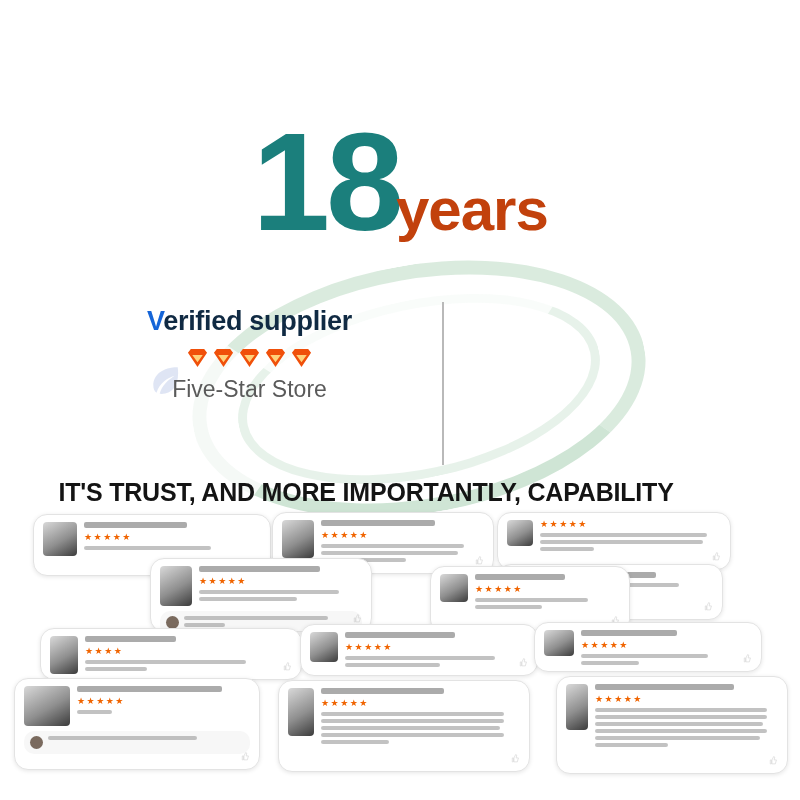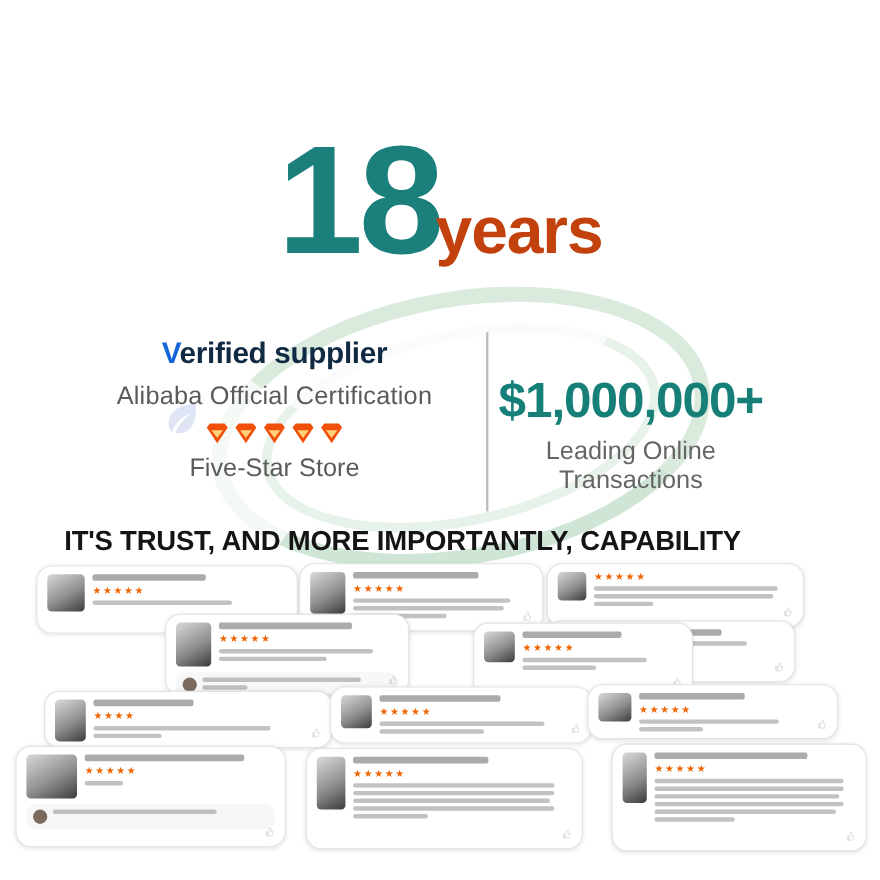--- a/index.html
+++ b/index.html
@@ -140,21 +140,20 @@
       <span class="hero-num">18</span>
       <span class="hero-unit">years</span>
     </div>
   </div>
 
   <div class="trust">
     <div class="trust-left">
       <div class="vs">
         <span class="v">V</span><span>erified supplier</span>
       </div>
-      <div class="cert">Alibaba Official Certification</div>
       <div class="diamonds">
           <svg viewBox="0 0 24 22" width="23" height="21">
             <path d="M2 6h20l-10 15z M2 6l3-4h14l3 4z" fill="#f0500a"></path>
             <path d="M6.5 8.5h11L12 16z" fill="#ffd27a"></path>
           </svg>
           <svg viewBox="0 0 24 22" width="23" height="21">
             <path d="M2 6h20l-10 15z M2 6l3-4h14l3 4z" fill="#f0500a"></path>
             <path d="M6.5 8.5h11L12 16z" fill="#ffd27a"></path>
           </svg>
           <svg viewBox="0 0 24 22" width="23" height="21">
@@ -166,24 +165,20 @@
             <path d="M6.5 8.5h11L12 16z" fill="#ffd27a"></path>
           </svg>
           <svg viewBox="0 0 24 22" width="23" height="21">
             <path d="M2 6h20l-10 15z M2 6l3-4h14l3 4z" fill="#f0500a"></path>
             <path d="M6.5 8.5h11L12 16z" fill="#ffd27a"></path>
           </svg>
         </div>
       <div class="five">Five-Star Store</div>
     </div>
     <div class="divider"></div>
-    <div class="trust-right">
-      <div class="amount">$1,000,000+</div>
-      <div class="amount-sub">Leading Online Transactions</div>
-    </div>
   </div>
 
   <div class="tagline">IT'S TRUST, AND MORE IMPORTANTLY, CAPABILITY</div>
 
   <div class="collage">
       <div class="rcard" style="left: 33px; top: 8px; width: 238px; height: 62px;">
         <div class="rc-head">
           <div class="thumb" style="width: 34px; height: 34px; background: linear-gradient(150deg, rgb(217, 217, 217), rgb(143, 143, 143) 55%, rgb(59, 59, 59));"></div>
           <div class="rc-body">
             <div class="rc-title" style="width: 58%;"></div>

